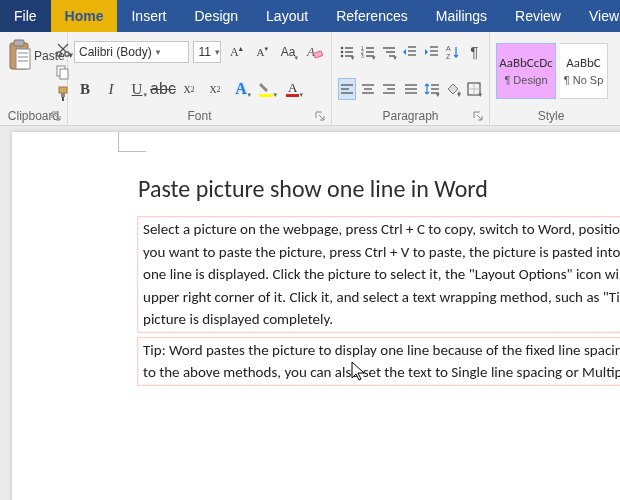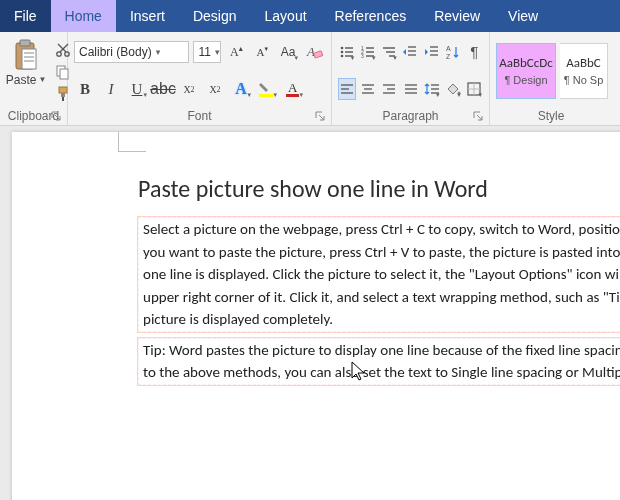--- a/index.html
+++ b/index.html
@@ -25,22 +25,23 @@
     padding: 12px 14px;
     display: flex;
     align-items: center;
     font-size: 14px;
     cursor: pointer;
   }
   .menubar .tab.file {
     background: #1e3e73;
   }
   .menubar .tab.active {
-    background: #c4b5fd;
+    background: #eab308;
     color: #2b579a;
+    font-weight: bold;
   }
   
   .ribbon {
     height: 94px;
     background: #f3f3f3;
     border-bottom: 1px solid #d4d4d4;
     display: flex;
     align-items: stretch;
     font-size: 12px;
     color: #444;
@@ -77,21 +78,20 @@
   }
   .launcher svg { display: block; }
   
   .clipboard-buttons {
     display: flex;
     align-items: flex-start;
     gap: 8px;
   }
   .paste-btn {
     display: flex;
-    flex-direction: column;
     align-items: center;
     width: 40px;
     cursor: pointer;
   }
   .paste-btn .icon {
     width: 28px;
     height: 32px;
     margin-bottom: 2px;
   }
   .paste-btn .lbl {
@@ -238,20 +238,21 @@
 </head>
 <body>
 
 <div class="menubar">
   <div class="tab file">File</div>
   <div class="tab active">Home</div>
   <div class="tab">Insert</div>
   <div class="tab">Design</div>
   <div class="tab">Layout</div>
   <div class="tab">References</div>
+  <div class="tab">Mailings</div>
   <div class="tab">Review</div>
   <div class="tab">View</div>
 
 </div>
 
 <div class="ribbon">
 
   <div class="group" style="width:68px;">
     <div class="group-body">
       <div class="clipboard-buttons">

